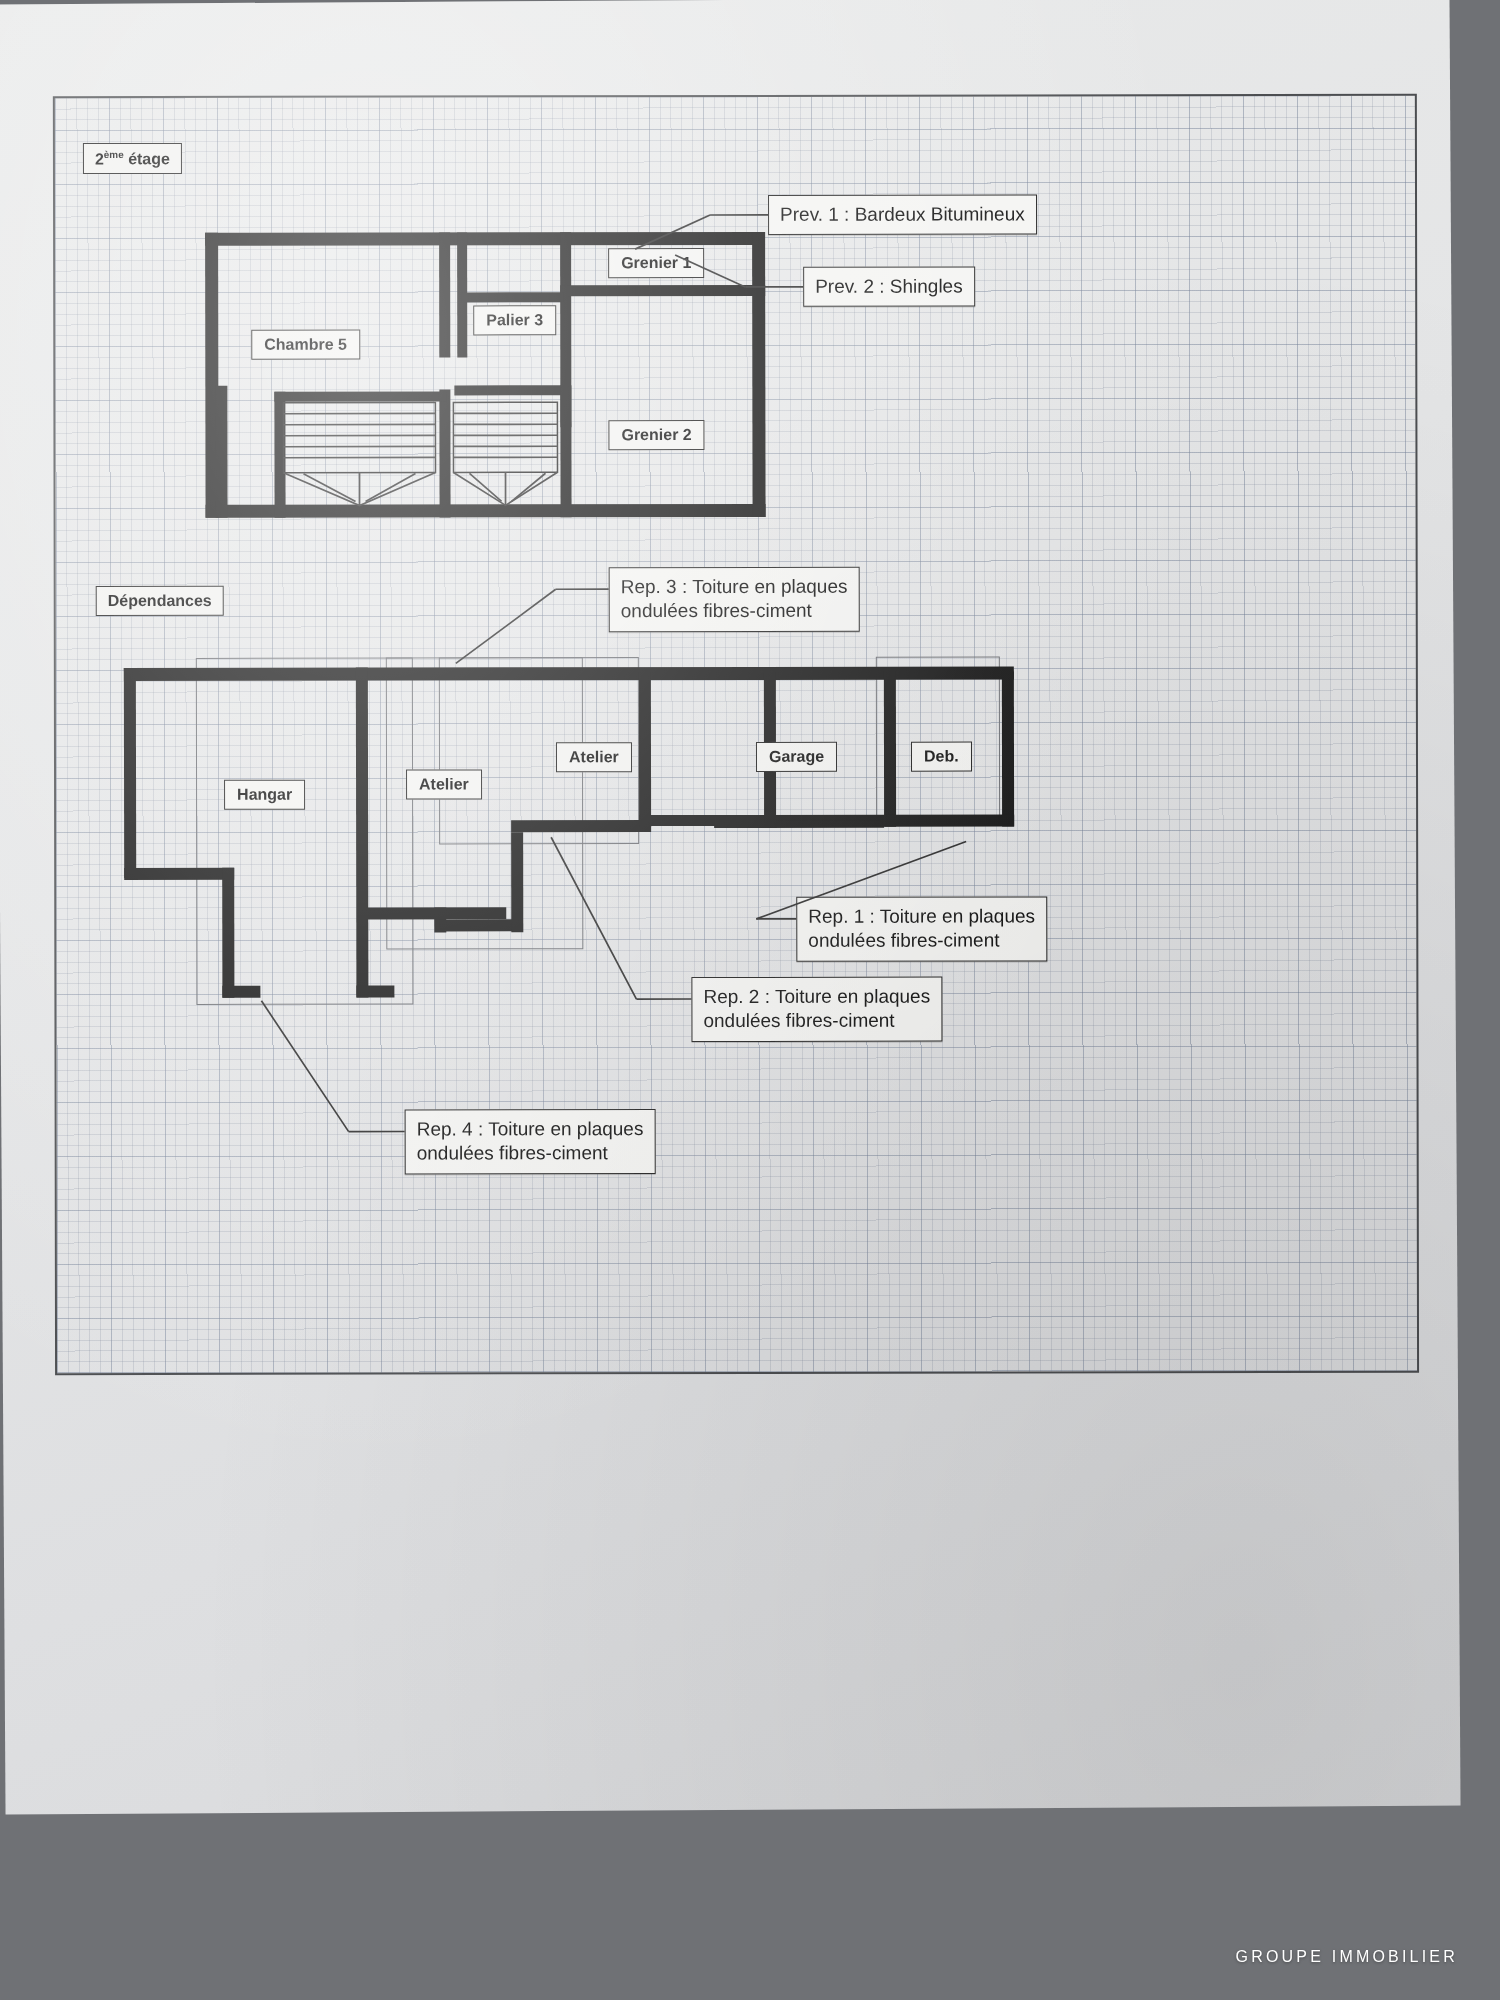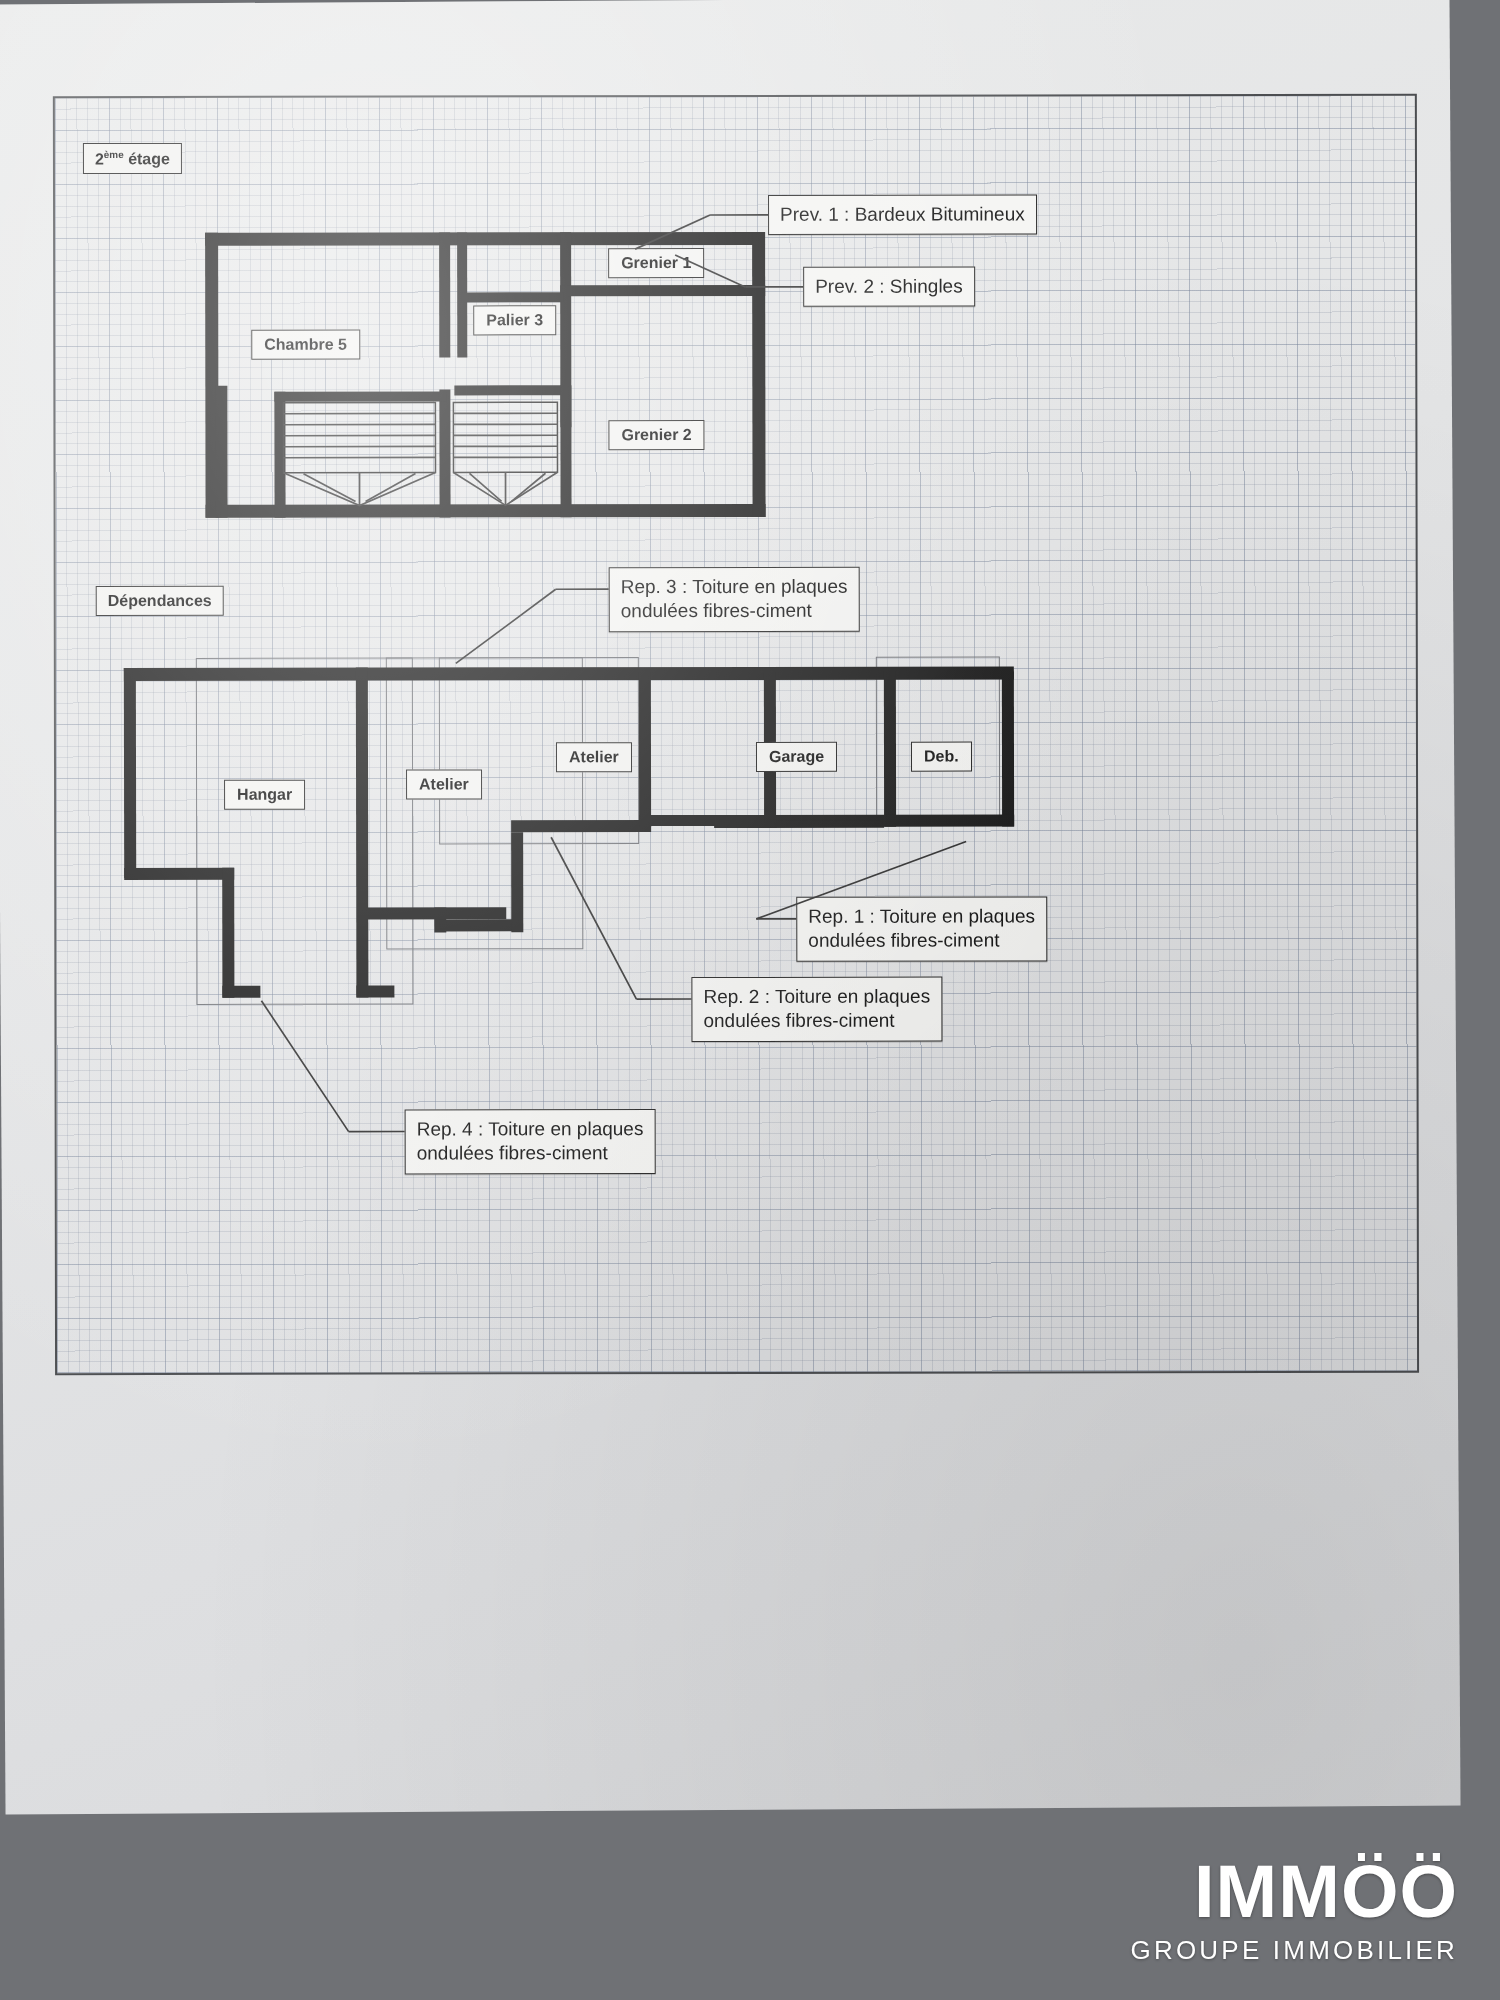--- a/index.html
+++ b/index.html
@@ -109,21 +109,21 @@
     text-shadow: 0 1px 3px rgba(0,0,0,0.35);
   }
   #logo .mark {
     font-size: 74px;
     font-weight: bold;
     letter-spacing: 1px;
     line-height: 0.98;
     font-family: "Liberation Sans", sans-serif;
   }
   #logo .sub {
-    font-size: 26px;
+    font-size: 16px;
     letter-spacing: 3.2px;
     margin-top: 6px;
   }
 </style>
 </head>
 <body>
 
 <div id="paper">
 
   <div id="frame">
@@ -261,15 +261,14 @@
       <line x1="580" y1="902" x2="495" y2="740"></line>
 
       <line x1="348" y1="1034" x2="292" y2="1034"></line>
       <line x1="292" y1="1034" x2="205" y2="903"></line>
     </svg>
 
   </div>
 </div>
 
 <div id="logo">
-  <div class="mark">IMMÖÖ</div>
   <div class="sub">GROUPE IMMOBILIER</div>
 </div>
 
 </body></html>

